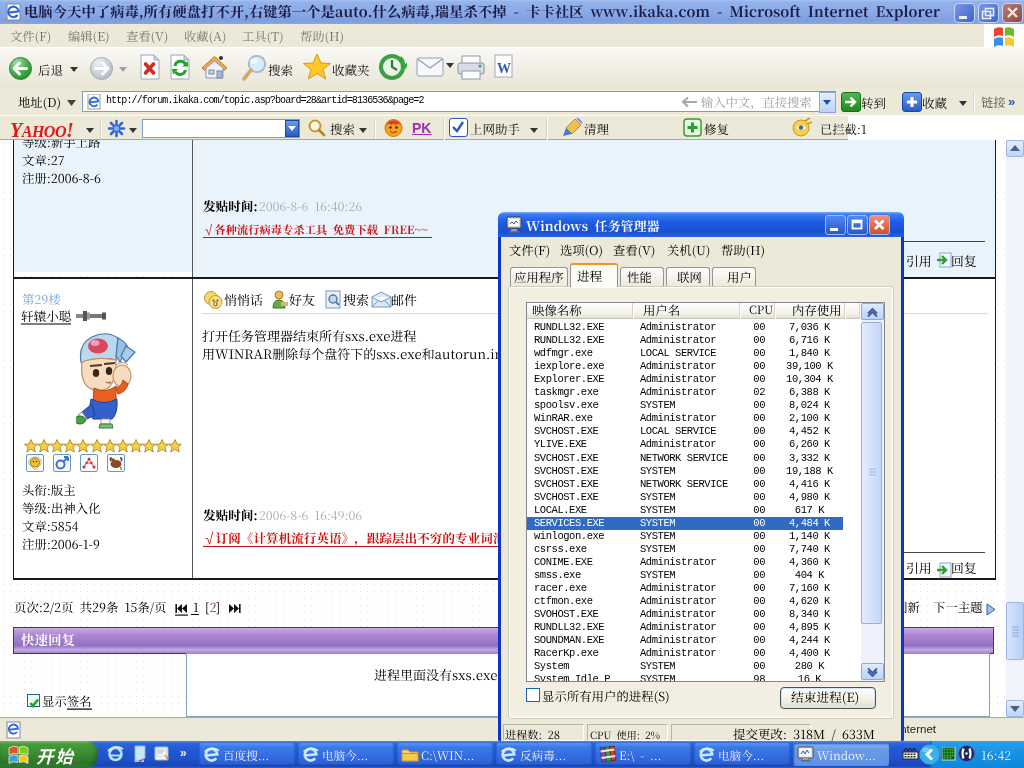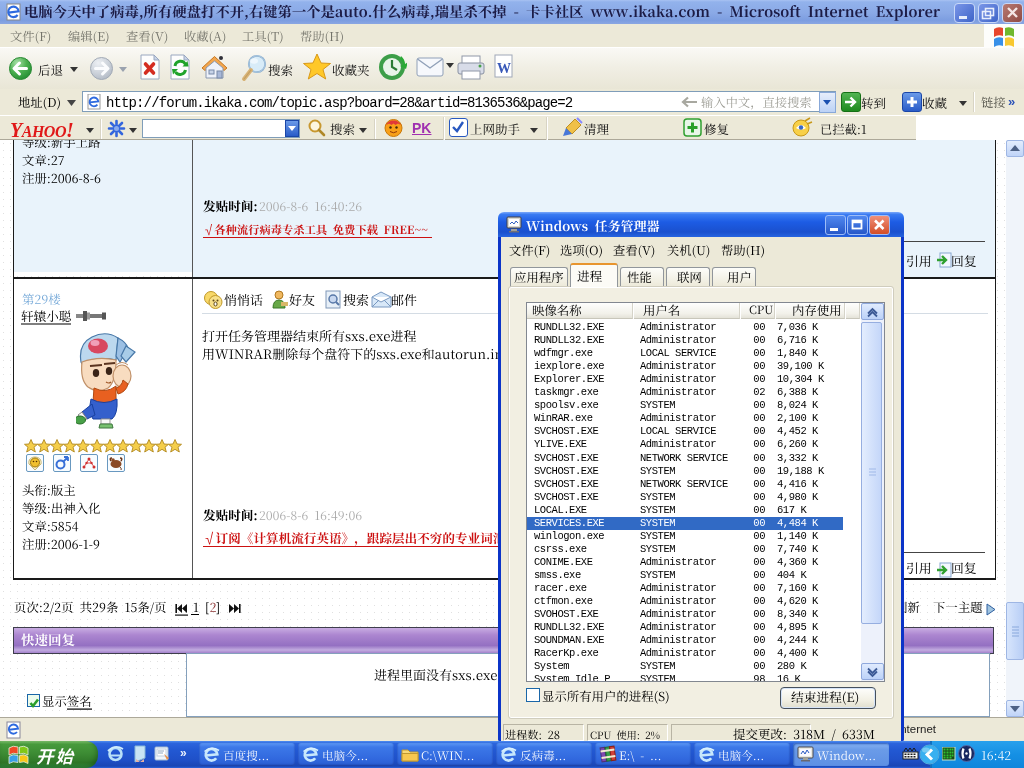--- a/index.html
+++ b/index.html
@@ -10,21 +10,21 @@
 .tbtn{top:3px;width:21px;height:20px;border-radius:4px;border:1px solid #C8D8F8;z-index:6}
 .bmin{left:954px;background:linear-gradient(135deg,#7A96E8,#3E64C8)}
 .bmax{left:978px;background:linear-gradient(135deg,#7A96E8,#3E64C8)}
 .bclose{left:1002px;background:linear-gradient(135deg,#B87A72,#8F4A42)}
 .menubar{left:0;top:24px;width:1024px;height:24px;background:#ECE9D8;border-bottom:1px solid #fff;z-index:4}
 .mflag{left:984px;top:24px;width:40px;height:24px;background:#FDFDFB;z-index:5}
 .toolbar{left:0;top:48px;width:1024px;height:41px;background:linear-gradient(180deg,#FAF9F5 0%,#F1EFE5 45%,#E9E6D6 100%);z-index:4}
 .tsep{top:52px;width:2px;height:33px;border-left:1px solid #D8D4C4;border-right:1px solid #fff}
 .addrbar{left:0;top:89px;width:1024px;height:26px;background:#ECE9D8;z-index:4}
 .afield{left:82px;top:92px;width:754px;height:21px;background:#fff;border:1px solid #7F9DB9}
-.ybar{left:0;top:115px;width:916px;height:25px;background:#ECE9D8;border-top:1px solid #fff;border-bottom:1px solid #ACA899;z-index:4}
+.ybar{left:0;top:115px;width:848px;height:25px;background:#ECE9D8;border-top:1px solid #fff;border-bottom:1px solid #ACA899;z-index:4}
 .yfield{left:142px;top:118px;width:158px;height:19px;background:#fff;border:1px solid #7F9DB9}
 
 .page{left:0;top:140px;width:1006px;height:577px;background:#fff;background-image:radial-gradient(#E0E0E0 .7px,transparent .8px);background-size:7px 7px;z-index:1}
 .cellA{position:absolute;background:#E9F3FB}
 .cellW{position:absolute;background:#fff}
 .bdr{position:absolute;background:#1A1A1A}
 .purple{left:13px;top:487px;width:981px;height:27px;border:1px solid #3E3E4C;background:linear-gradient(180deg,#C8ACE2 0%,#AC86D0 28%,#9470C2 70%,#C2ACE0 88%,#A482CC 100%)}
 .replyarea{left:14px;top:513px;width:982px;height:64px}
 .txtarea{left:186px;top:513px;width:804px;height:64px;background:#fff;border:1px solid #84A0BC}
 .cb{position:absolute;width:13px;height:13px;background:#fff;border:1px solid #1A66A8}
@@ -42,21 +42,21 @@
 .tmax{left:349px;background:linear-gradient(180deg,#5088F0,#2758C8)}
 .tclose{left:371px;background:linear-gradient(180deg,#F09078,#D24E28)}
 .tmmenu{position:absolute;left:0;top:0;width:400px;height:21px;background:#ECE9D8}
 .tmtabrow{position:absolute;left:0;top:29px;width:400px;height:21px}
 .tmtab{position:absolute;top:1px;height:20px;background:linear-gradient(180deg,#FDFDFA,#ECE9D8);border:1px solid #91969B;border-bottom:0;border-radius:3px 3px 0 0}
 .tmtabsel{top:-3px;height:24px;background:#FCFBF6;z-index:2;border-bottom:0}
 .tmpanel{position:absolute;left:8px;top:50px;width:384px;height:431px;background:#F2EFE2;border:1px solid #fff;outline:1px solid #D0CDBE;border-radius:2px}
 .tmlist{position:absolute;left:25px;top:65px;width:359px;height:380px;background:#fff;border:1px solid #828790;overflow:hidden}
 .lhead{position:absolute;left:0;top:0;height:16px;background:linear-gradient(180deg,#FEFEFD,#F2F1EA 70%,#E4E2D8);border-right:1px solid #D5D3C8;border-bottom:1px solid #C8C6BA}
 .prow{position:absolute;left:0;width:335px;height:13px;font-family:"Liberation Mono",monospace;font-size:10.5px;letter-spacing:-.45px;color:#000;white-space:pre}
-.pc1{position:absolute;left:7px;top:0}.pc2{position:absolute;left:113px;top:0}.pc3{position:absolute;left:210px;top:0;width:28px;text-align:right}.pc4{position:absolute;left:250px;top:0;width:65px;text-align:left}
+.pc1{position:absolute;left:7px;top:0}.pc2{position:absolute;left:113px;top:0}.pc3{position:absolute;left:210px;top:0;width:28px;text-align:right}.pc4{position:absolute;left:250px;top:0;width:65px;text-align:center}
 .tmscroll{position:absolute;left:334px;top:0;width:23px;height:378px;background:#EDF1FB}
 .tmsbtn{position:absolute;left:0;width:23px;height:17px;background:linear-gradient(180deg,#E0EBFE,#BCD2F8);border:1px solid #8FA8DC;border-radius:2px}
 .tmck{position:absolute;left:25px;top:451px;width:14px;height:14px;background:#fff;border:1px solid #1A66A8}
 .endbtn{position:absolute;left:279px;top:450px;width:96px;height:22px;background:linear-gradient(180deg,#FEFEFC,#F2F0E4 60%,#E0DECE);border:1px solid #46505C;border-radius:4px;box-shadow:inset 0 0 0 1px #D6E4F8}
 .tmstatus{position:absolute;left:0;top:485px;width:400px;height:19px;background:#ECE9D8}
 
 .taskbar{left:0;top:741px;width:1024px;height:27px;background:linear-gradient(180deg,#4E8DF0 0%,#2C64DC 9%,#2258D2 35%,#1F50C8 70%,#1A46B4 93%,#2C64DC 100%);z-index:20}
 .start{position:absolute;left:0;top:0;width:98px;height:27px;border-radius:0 12px 12px 0;background:linear-gradient(180deg,#7CBF6B 0%,#479A3C 12%,#3D8C34 45%,#2F7728 80%,#379243 100%);box-shadow:inset -2px -2px 4px rgba(0,40,0,.3)}
 .tkbtn{position:absolute;top:2px;width:96px;height:23px;border-radius:3px;background:linear-gradient(180deg,#5B96F4 0%,#3C78E8 18%,#3168DE 70%,#2A5CD0 100%);box-shadow:inset 0 -1px 2px #1A3C9C}
 .tkact{background:linear-gradient(180deg,#87B2F2 0%,#6A9BE8 30%,#5E90E4 100%);box-shadow:inset 1px 1px 2px #2A5CB8}
@@ -178,21 +178,21 @@
 </div>
 <div class="abs addrbar">
  <svg class="abs" style="left:66px;top:10px" width="12" height="10">
         <path d="M1 1 L10 1 L5.5 7 Z" fill="#444"></path>
       </svg>
  <div class="abs afield" style="left:82px;top:2px"></div>
  <svg class="abs" style="left:87px;top:5px;z-index:5" width="16" height="16">
         <rect x="1" y="0" width="12" height="15" fill="#fff" stroke="#999"></rect>
         <path d="M10.4 10.6 A4.4 4.4 0 1 1 11.3 7.4 L2.8 8.4" fill="none" stroke="#2E6ADF" stroke-width="1.8"></path>
       </svg>
- <div class="abs" style="left:106px;top:6px;font-family:'Liberation Mono',monospace;font-size:14px;letter-spacing:-.88px;color:#000;white-space:pre;z-index:6">http://forum.ikaka.com/topic.asp?board=28&amp;artid=8136536&amp;page=2</div>
+ <div class="abs" style="left:106px;top:6px;font-family:'Liberation Mono',monospace;font-size:10px;letter-spacing:-.88px;color:#000;white-space:pre;z-index:6">http://forum.ikaka.com/topic.asp?board=28&amp;artid=8136536&amp;page=2</div>
  <svg class="abs" style="left:680px;top:7px" width="18" height="12">
         <path d="M17 6 L4 6 M8 1.5 L3 6 L8 10.5" stroke="#A8A8A0" stroke-width="2.2" fill="none"></path>
       </svg>
  <div class="abs" style="left:819px;top:3px;width:17px;height:21px;background:linear-gradient(180deg,#E6EEFB,#BCD2F6);border:1px solid #88A8D8"><svg width="15" height="19">
           <path d="M3 7 L11 7 L7 12 Z" fill="#1A50B0"></path>
         </svg></div>
  <div class="abs" style="left:841px;top:3px;width:20px;height:20px;background:linear-gradient(180deg,#52B452,#1E8A1E);border:1px solid #157015;border-radius:3px"><svg width="18" height="18">
           <path d="M3 9 H12 M8.5 4.5 L13 9 L8.5 13.5" stroke="#fff" stroke-width="2.4" fill="none"></path>
         </svg></div>
  <div class="abs" style="left:902px;top:3px;width:20px;height:20px;background:linear-gradient(180deg,#6A9AE8,#2A5CC8);border:1px solid #1A46A8;border-radius:3px"><svg width="18" height="18">

